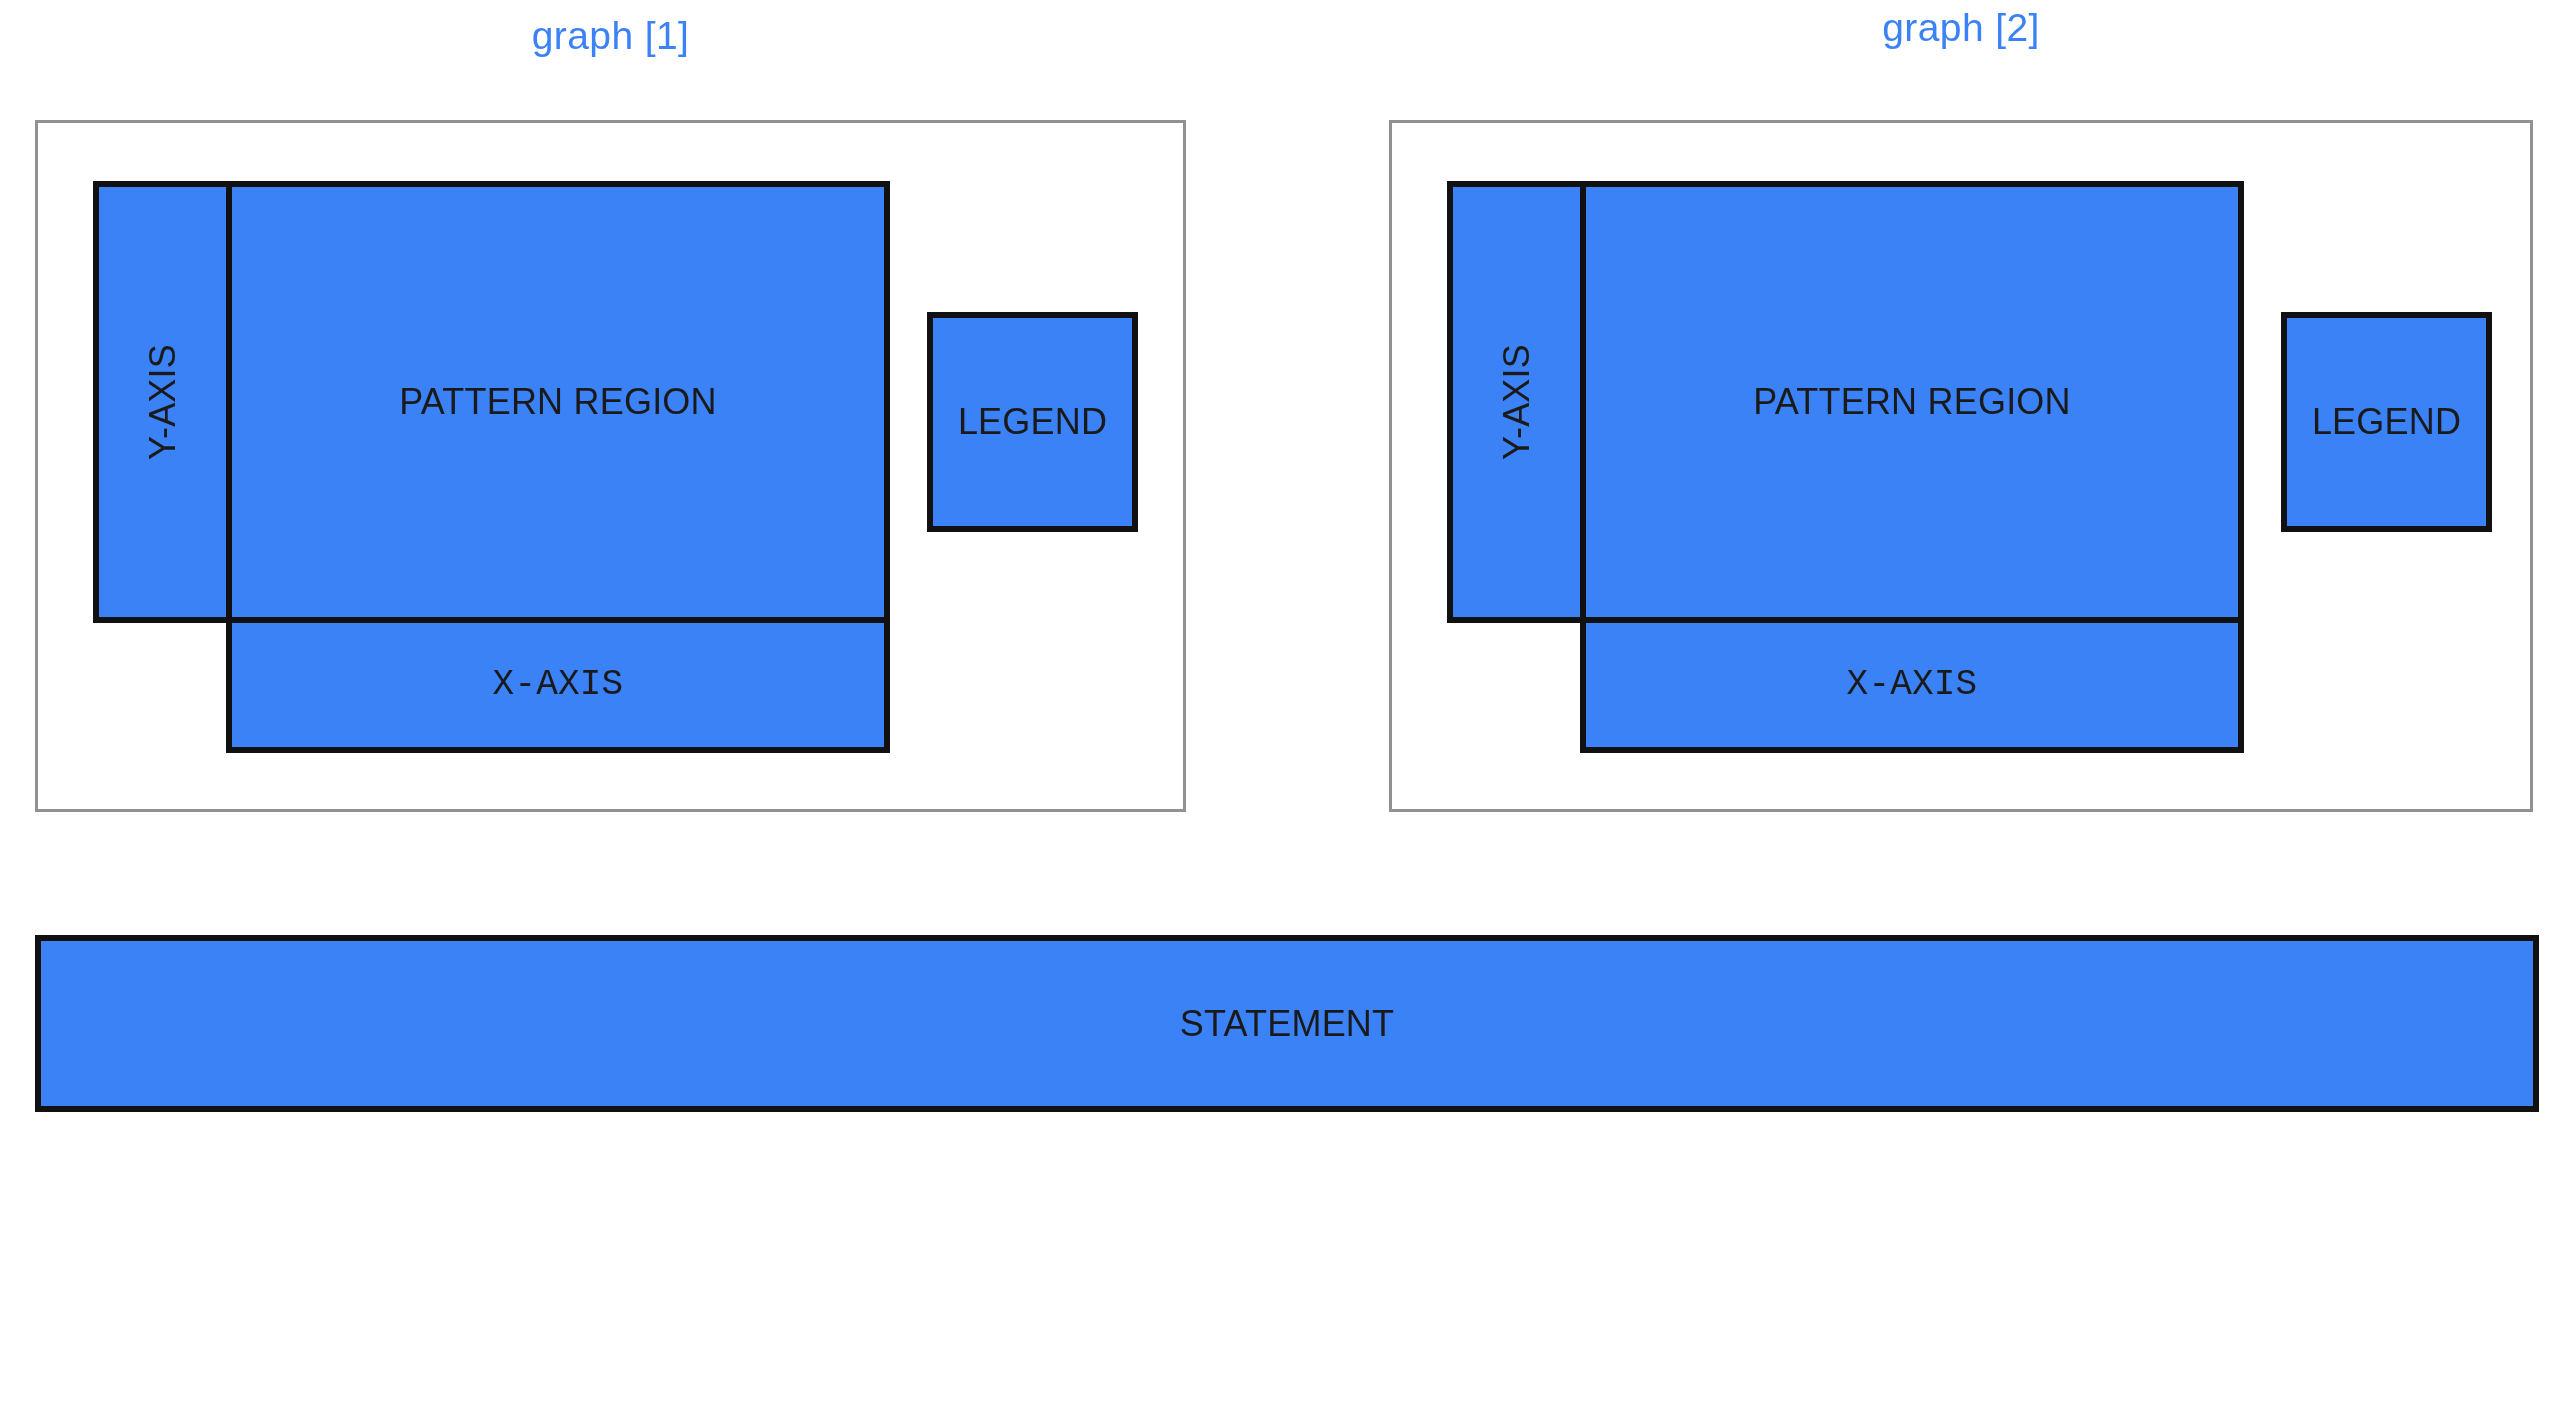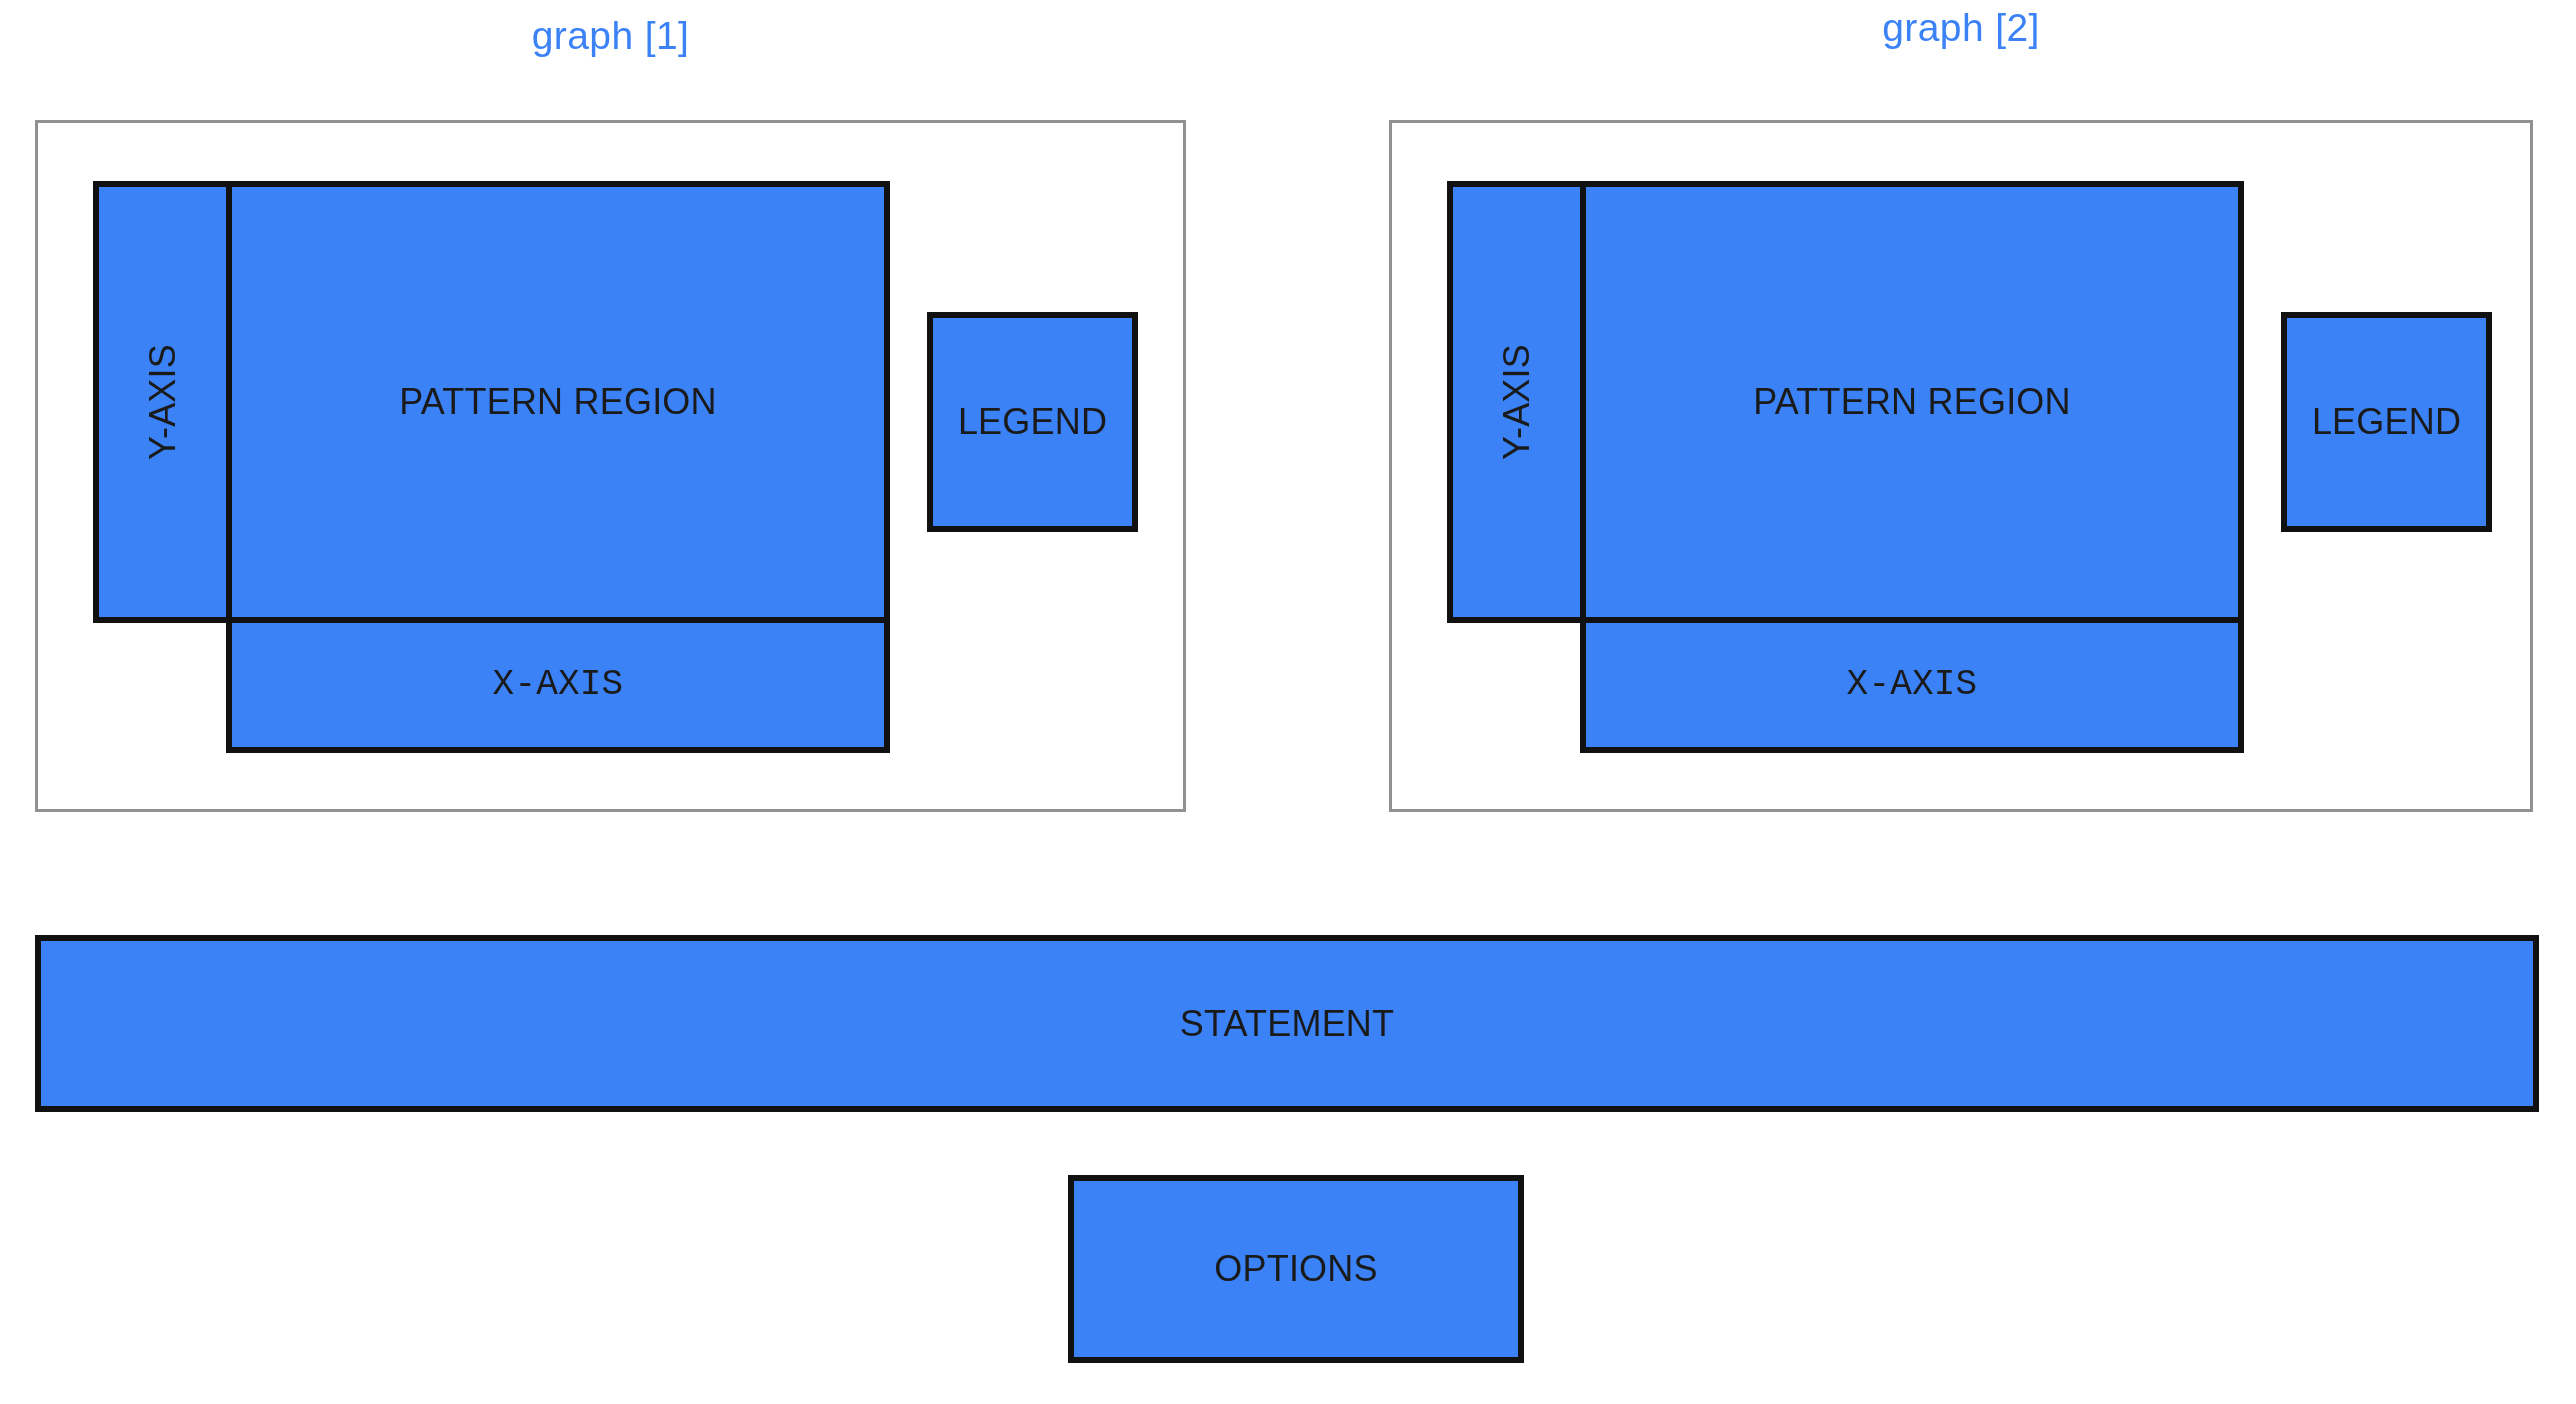--- a/index.html
+++ b/index.html
@@ -130,18 +130,15 @@
 
     <div class="box legend-box">
       <span class="box-label">LEGEND</span>
     </div>
   </div>
 
   <div id="statement-box" class="box">
     <span class="box-label">STATEMENT</span>
   </div>
 
-  <div id="options-box" class="box">
-    <span class="box-label">OPTIONS</span>
-  </div>
 
 </div>
 
 
 </body></html>

